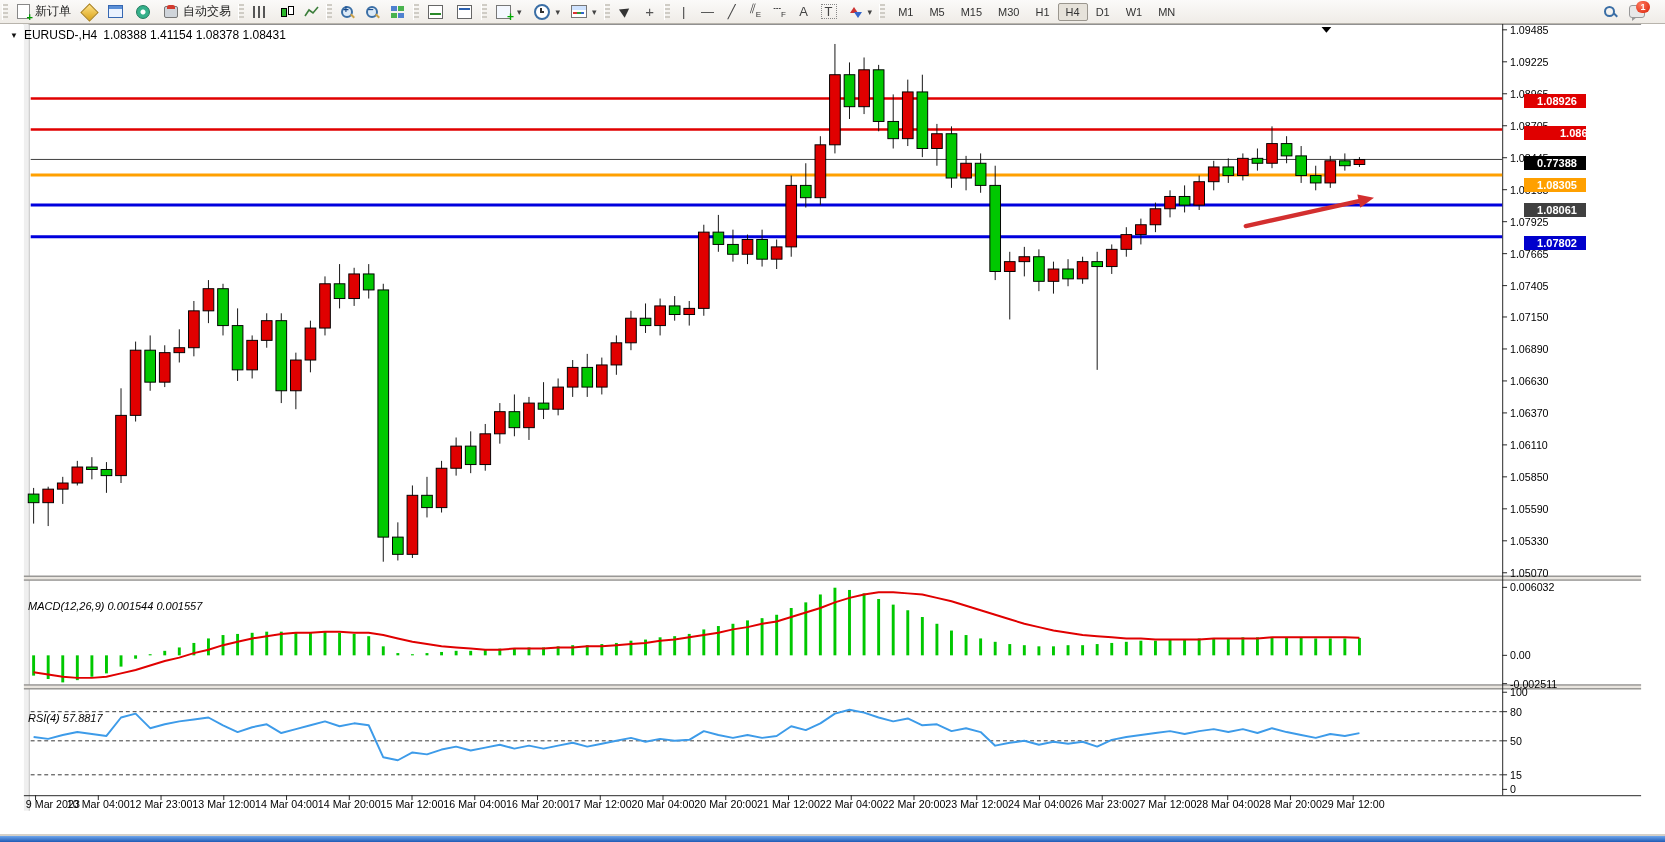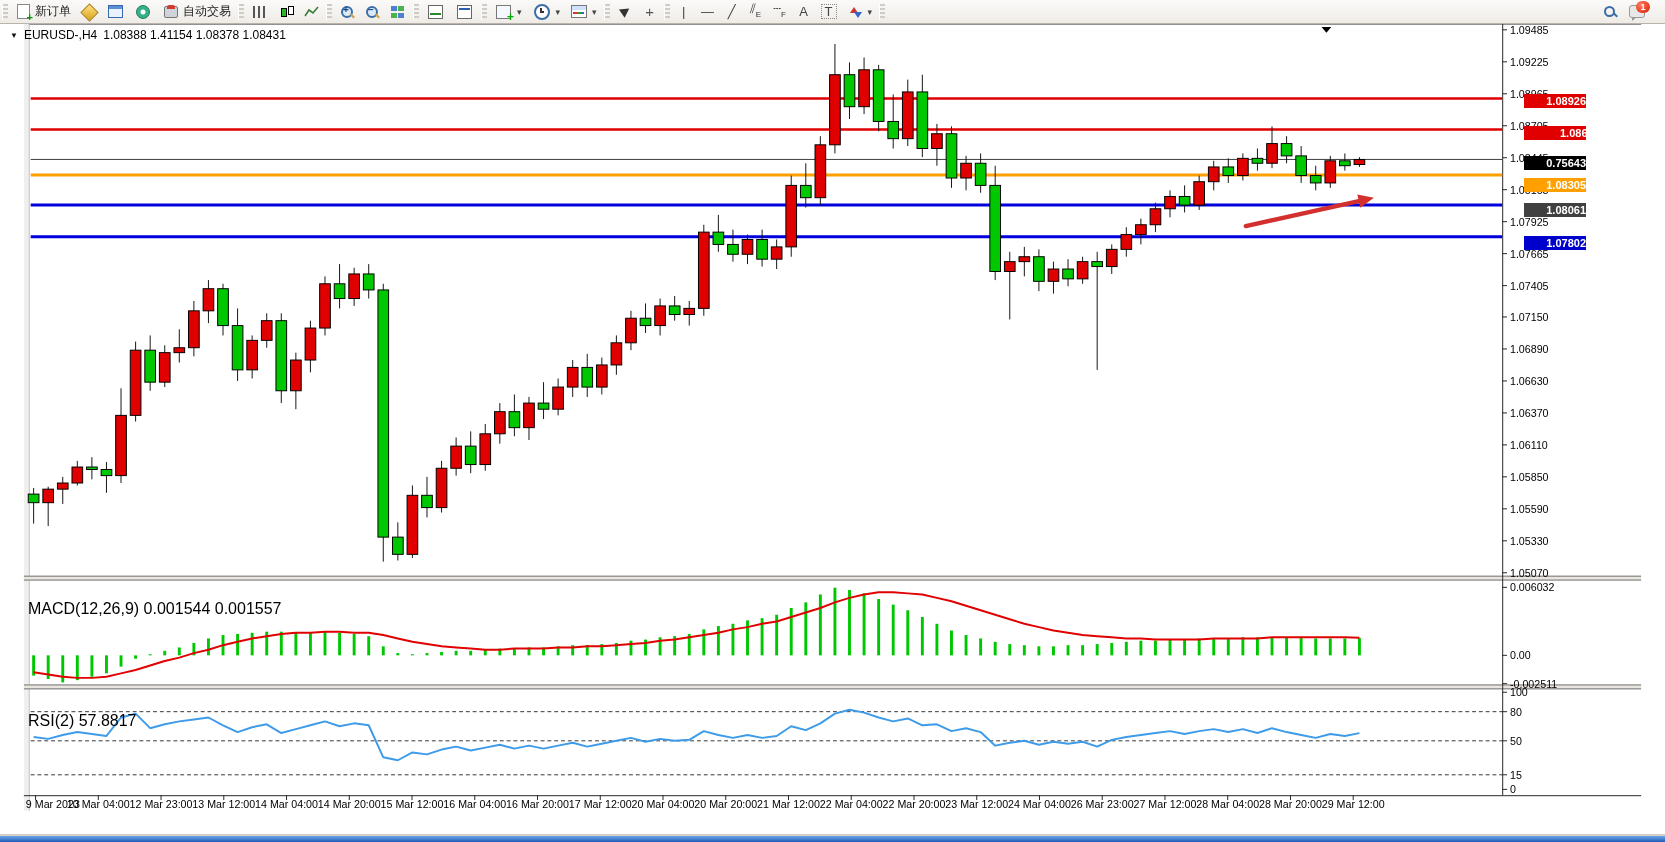--- a/index.html
+++ b/index.html
@@ -67,23 +67,23 @@
   .i-chat{width:14px;height:11px;margin:3px 1px;background:#e8e8e8;border:1px solid #999;border-radius:3px;}
   .i-chat::after{content:"";position:absolute;left:2px;bottom:-4px;width:0;height:0;border-top:4px solid #999;border-right:5px solid transparent;}
   .badge{position:absolute;right:-6px;top:-5px;min-width:12px;height:12px;border-radius:7px;
      background:radial-gradient(circle at 35% 30%,#ff7a5e,#d92007);color:#fff;font-size:9px;font-weight:bold;
      text-align:center;line-height:12px;padding:0 1px;}
   
   .chartwrap{position:absolute;left:0;top:24px;width:1665px;height:812px;background:#fff;}
   svg{position:absolute;left:0;top:0;}
   .title-row{position:absolute;left:10px;top:4px;font-size:12px;color:#000;display:flex;gap:6px;align-items:center;}
   .title-tri{font-size:8px;color:#111;}
-  .pane-label{position:absolute;font-size:16px;color:#000;}
+  .pane-label{position:absolute;font-size:11px;color:#000;font-style:italic;}
   #price-labels div{position:absolute;left:1524px;width:62px;height:14px;color:#fff;
-     font-size:11px;font-weight:bold;line-height:14px;text-align:right;padding-left:4px;box-sizing:border-box;}
+     font-size:11px;font-weight:bold;line-height:14px;text-align:center;padding-left:4px;box-sizing:border-box;}
   .taskbar{position:absolute;left:0;top:836px;width:1665px;height:6px;
      background:linear-gradient(#6ea6ec,#1f5bb5);}
   .greyline{position:absolute;left:0;top:834px;width:1665px;height:2px;background:#d4d0c8;}
 </style>
 </head>
 <body>
 
 <div class="stage">
 
   <div class="toolbar">
@@ -178,20 +178,31 @@
         <span class="glyph">A</span>
       </div>
     <div class="tbtn">
         <span class="glyph" style="border:1px dotted #888;line-height:13px;">T</span>
       </div>
     <div class="tbtn">
         <span class="ic i-arrows"></span>
         <span class="caret">▾</span>
       </div>
     <div class="grip"></div>
+    <div class="tb-group" id="tf-group">
+        <div class="tf">M1</div>
+        <div class="tf">M5</div>
+        <div class="tf">M15</div>
+        <div class="tf">M30</div>
+        <div class="tf">H1</div>
+        <div class="tf active">H4</div>
+        <div class="tf">D1</div>
+        <div class="tf">W1</div>
+        <div class="tf">MN</div>
+      </div>
     <div class="sp"></div>
     <div class="tbtn">
         <span class="ic i-search"></span>
       </div>
     <div class="tbtn" style="margin-right:14px;">
       <span class="ic i-chat">
           <span class="badge">1</span>
         </span>
     </div>
   </div>
@@ -597,26 +608,26 @@
         <line x1="1368.6" y1="818" x2="1368.6" y2="823" stroke="#222"></line>
         <text x="1368.6" y="831" font-size="11" fill="#000" text-anchor="middle" font-family="Liberation Sans, sans-serif">29 Mar 12:00</text>
       </svg>
 
     <div class="title-row">
       <span class="title-tri">▼</span>
       <span style="font-weight:bold;font-weight:normal;">EURUSD-,H4</span>
       <span>1.08388 1.41154 1.08378 1.08431</span>
     </div>
     <div class="pane-label" style="left:28px;top:576px;">MACD(12,26,9) 0.001544 0.001557</div>
-    <div class="pane-label" style="left:28px;top:688px;">RSI(2) 57.8817</div>
+    <div class="pane-label" style="left:28px;top:688px;">RSI(4) 57.8817</div>
 
     <div id="price-labels">
         <div style="top: 69.7771px; background: rgb(224, 0, 0);">1.08926</div>
         <div style="top: 101.557px; background: rgb(224, 0, 0); padding-left: 36px;">1.08675</div>
-        <div style="top: 132.451px; background: rgb(0, 0, 0);">0.75643</div>
+        <div style="top: 132.451px; background: rgb(0, 0, 0);">0.77388</div>
         <div style="top: 154px; background: rgb(255, 160, 0);">1.08305</div>
         <div style="top: 179.298px; background: #404040;">1.08061</div>
         <div style="top: 212.091px; background: rgb(0, 0, 204);">1.07802</div>
       </div>
   </div>
 
   <div class="greyline"></div>
   <div class="taskbar"></div>
 </div>
 

